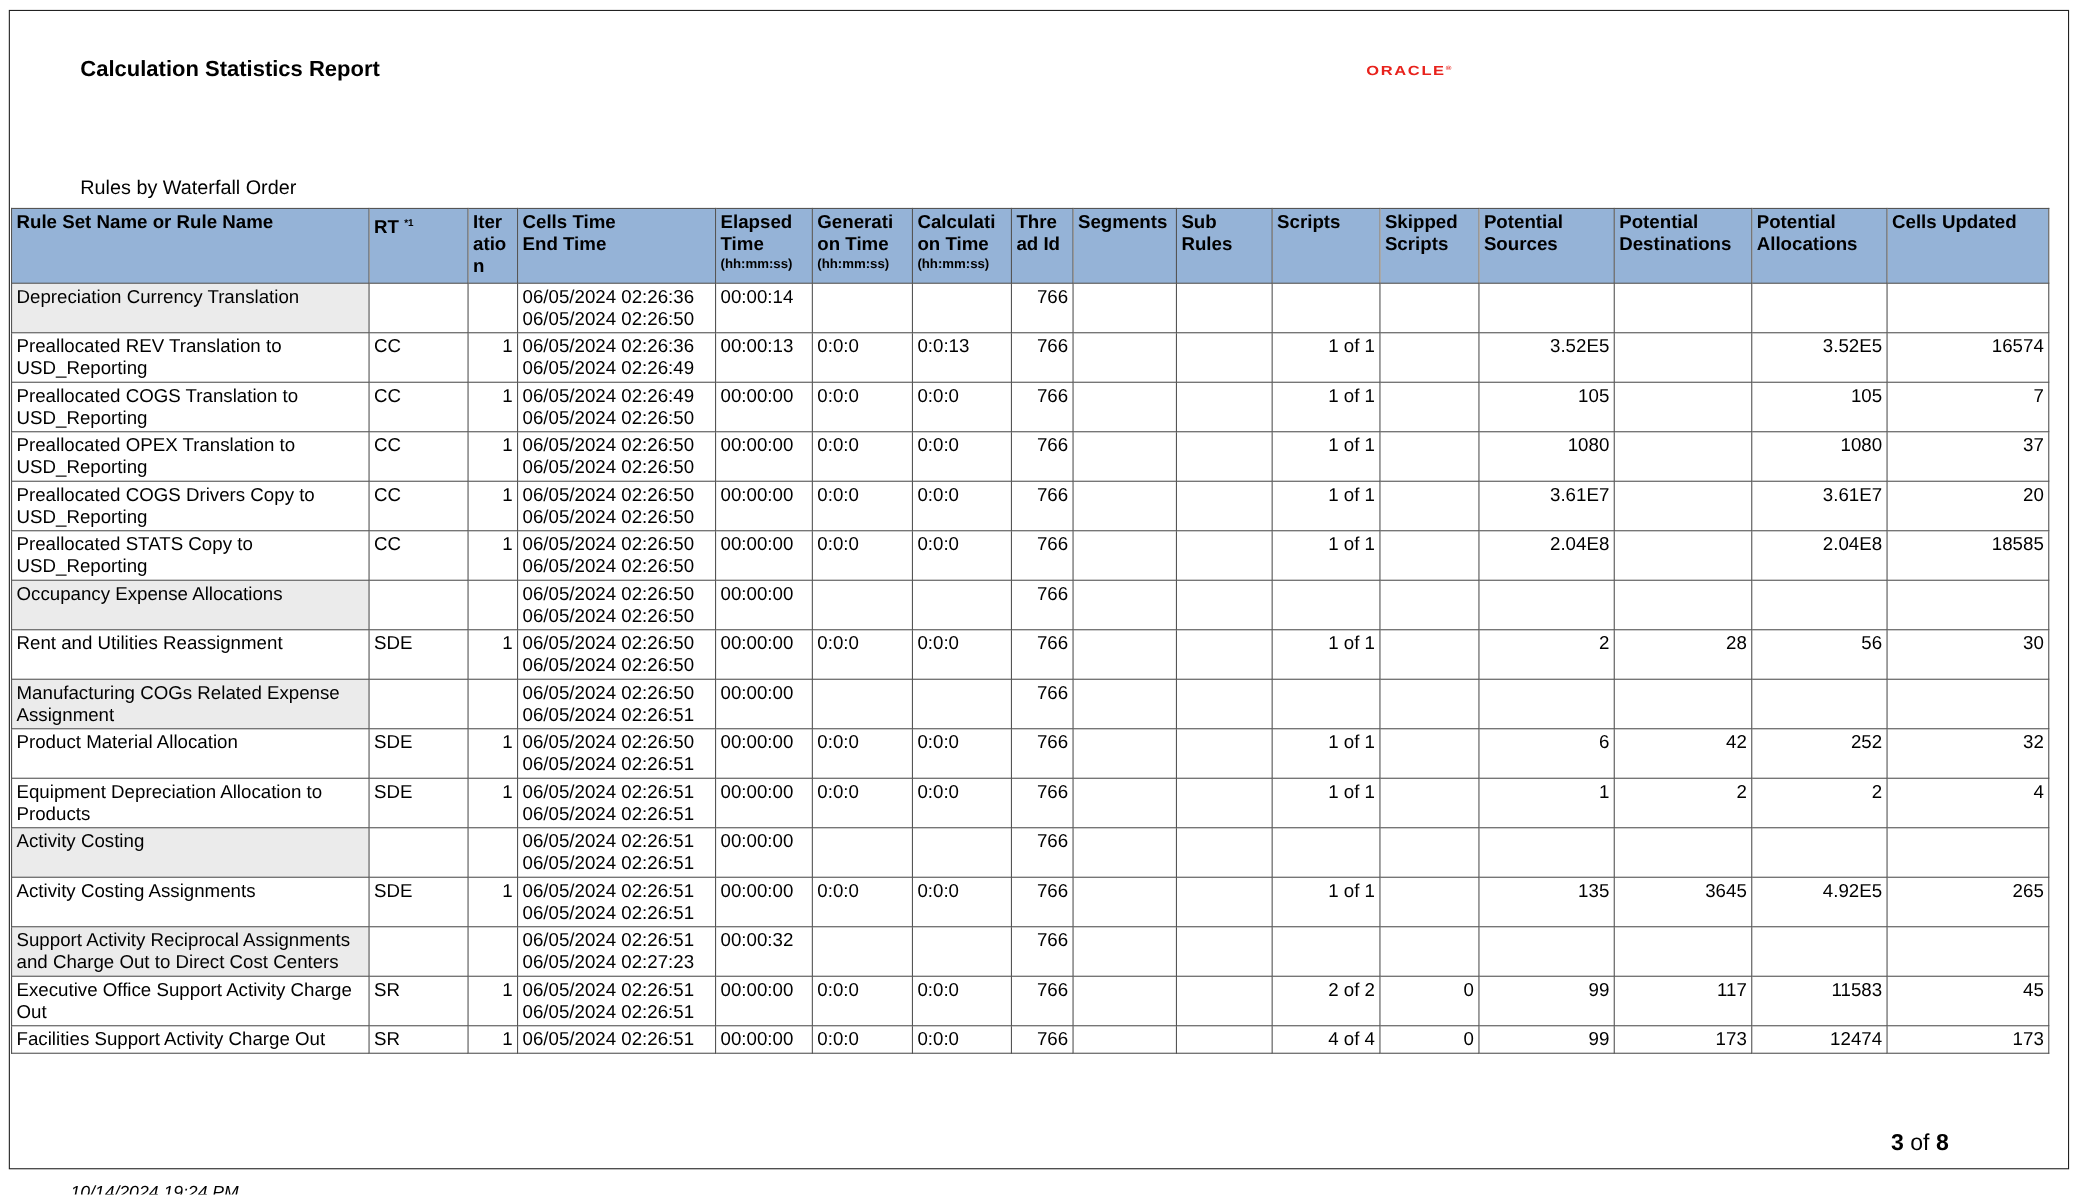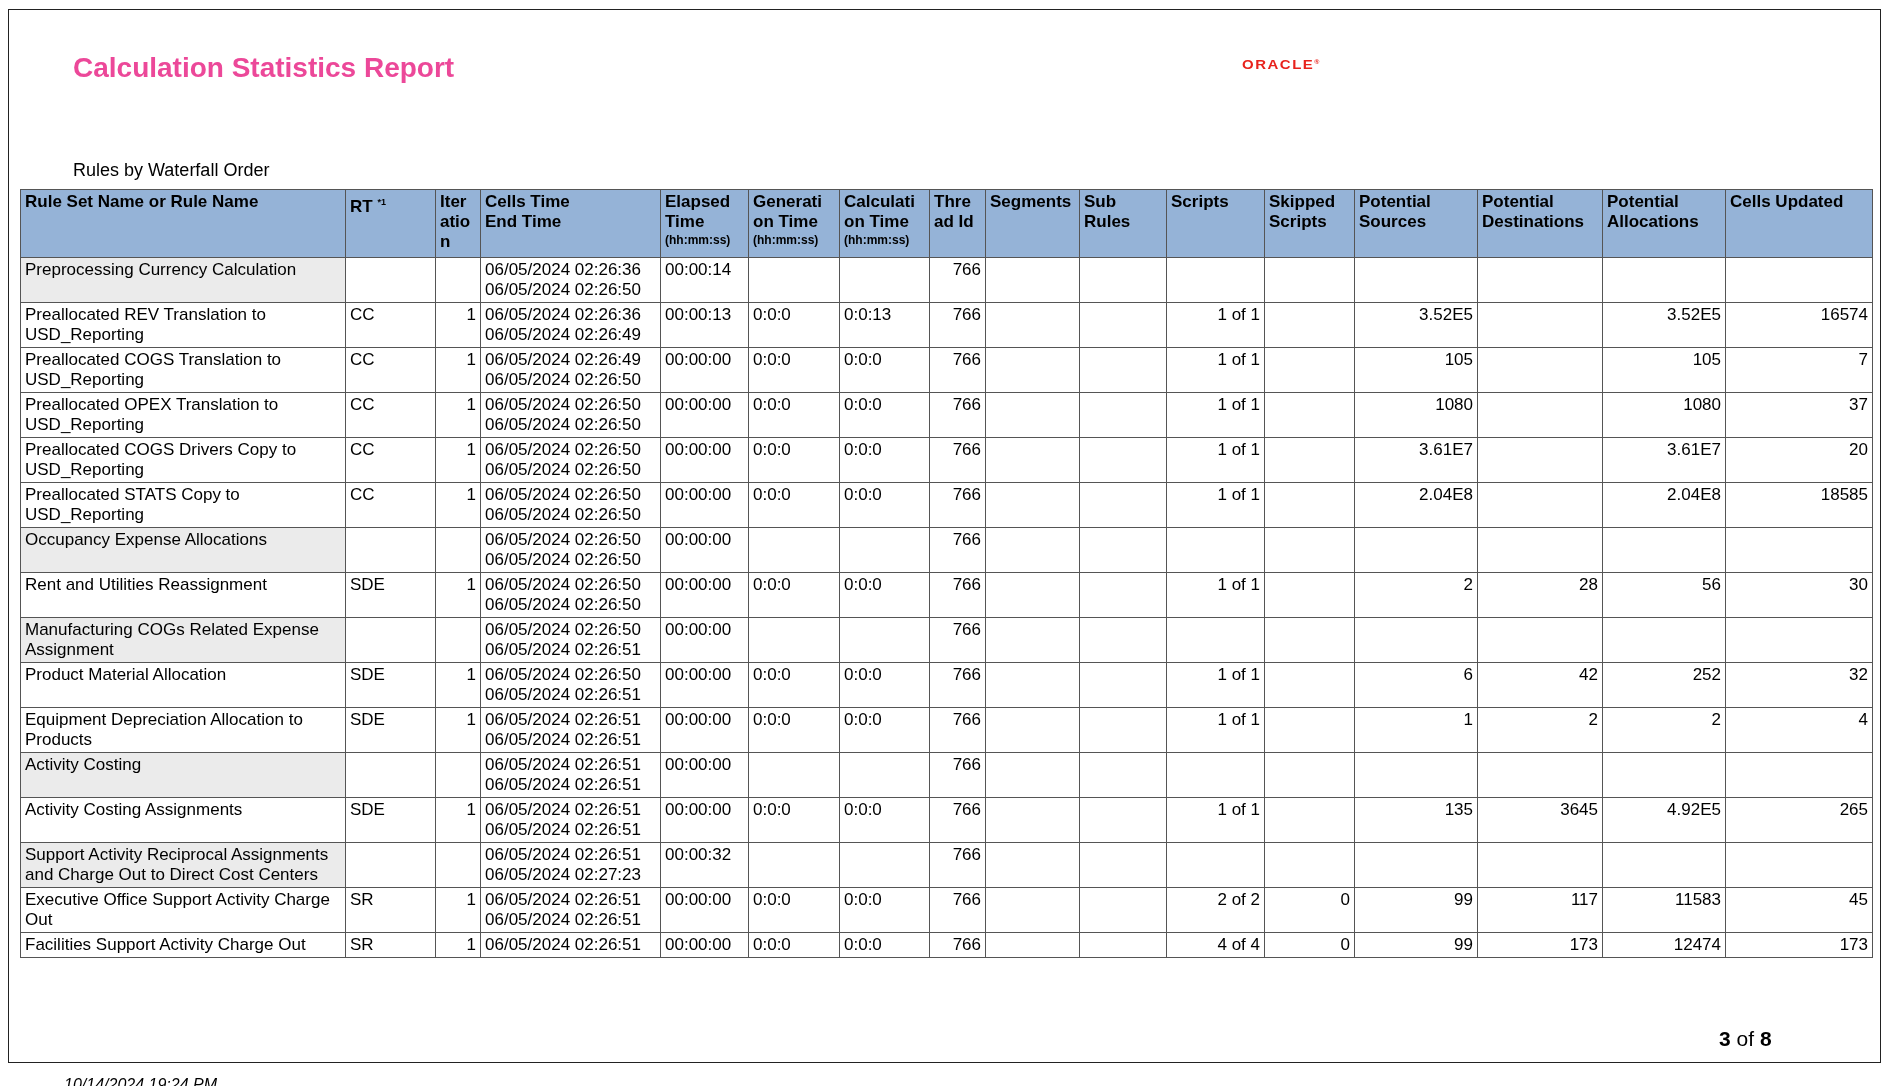--- a/index.html
+++ b/index.html
@@ -1,26 +1,26 @@
 <!DOCTYPE html>
 <html><head>
 <meta charset="utf-8">
 <style>
   html, body { margin: 0; padding: 0; background: #ffffff; }
   body { width: 1890px; height: 1086px; position: relative; overflow: hidden;
          font-family: "Liberation Sans", sans-serif; color: #000; }
   .page-frame { position: absolute; left: 8px; top: 9px; width: 1873px; height: 1054px;
                 border: 1.5px solid #222; box-sizing: border-box; background: #fff; }
-  .report-title { position: absolute; left: 64px; top: 42px; font-size: 28px; font-weight: bold;
-                  color: #ec4899; letter-spacing: 0; }
+  .report-title { position: absolute; left: 64px; top: 42px; font-size: 20px; font-weight: bold;
+                  color: #000000; letter-spacing: 0; }
   .oracle-logo { position: absolute; left: 1233px; top: 48px; font-size: 15px; font-weight: bold;
                  color: #e8221c; letter-spacing: 1.5px; transform: scaleY(0.8); transform-origin: left top; }
   .oracle-logo sup { font-size: 7px; letter-spacing: 0; }
   .section-title { position: absolute; left: 64px; top: 150px; font-size: 18px; font-weight: normal; }
-  table.stats { position: absolute; left: 20px; top: 189px; border-collapse: collapse;
+  table.stats { position: absolute; left: 10px; top: 189px; border-collapse: collapse;
                 font-size: 17px; table-layout: fixed; }
   table.stats th, table.stats td { border: 1.5px solid #555; padding: 2px 4px; vertical-align: top;
                 line-height: 20px; overflow: hidden; }
   table.stats th { background: #95b3d7; font-weight: bold; text-align: left; height: 63px; }
   table.stats th .unit { display: block; font-size: 12px; line-height: 16px; }
   table.stats th sup { font-size: 9px; font-weight: bold; }
   table.stats td { height: 41px; box-sizing: border-box; }
   table.stats tr.last td { height: 24px; margin-left: 24px; }
   td.num { text-align: right; }
   td.ruleset-name { background: #ebebeb; }
@@ -71,21 +71,21 @@
       <th><span>Scripts</span></th>
       <th><span>Skipped Scripts</span></th>
       <th><span>Potential Sources</span></th>
       <th><span>Potential Destinations</span></th>
       <th><span>Potential Allocations</span></th>
       <th><span>Cells Updated</span></th>
     </tr>
   </thead>
   <tbody id="rows-body">
       <tr>
-        <td class="ruleset-name">Preprocessing Currency Calculation</td>
+        <td class="ruleset-name">Depreciation Currency Translation</td>
         <td></td>
         <td class="num"></td>
         <td>
           <div>06/05/2024 02:26:36</div>
           <div>06/05/2024 02:26:50</div>
         </td>
         <td>00:00:14</td>
         <td></td>
         <td></td>
         <td class="num">766</td>

